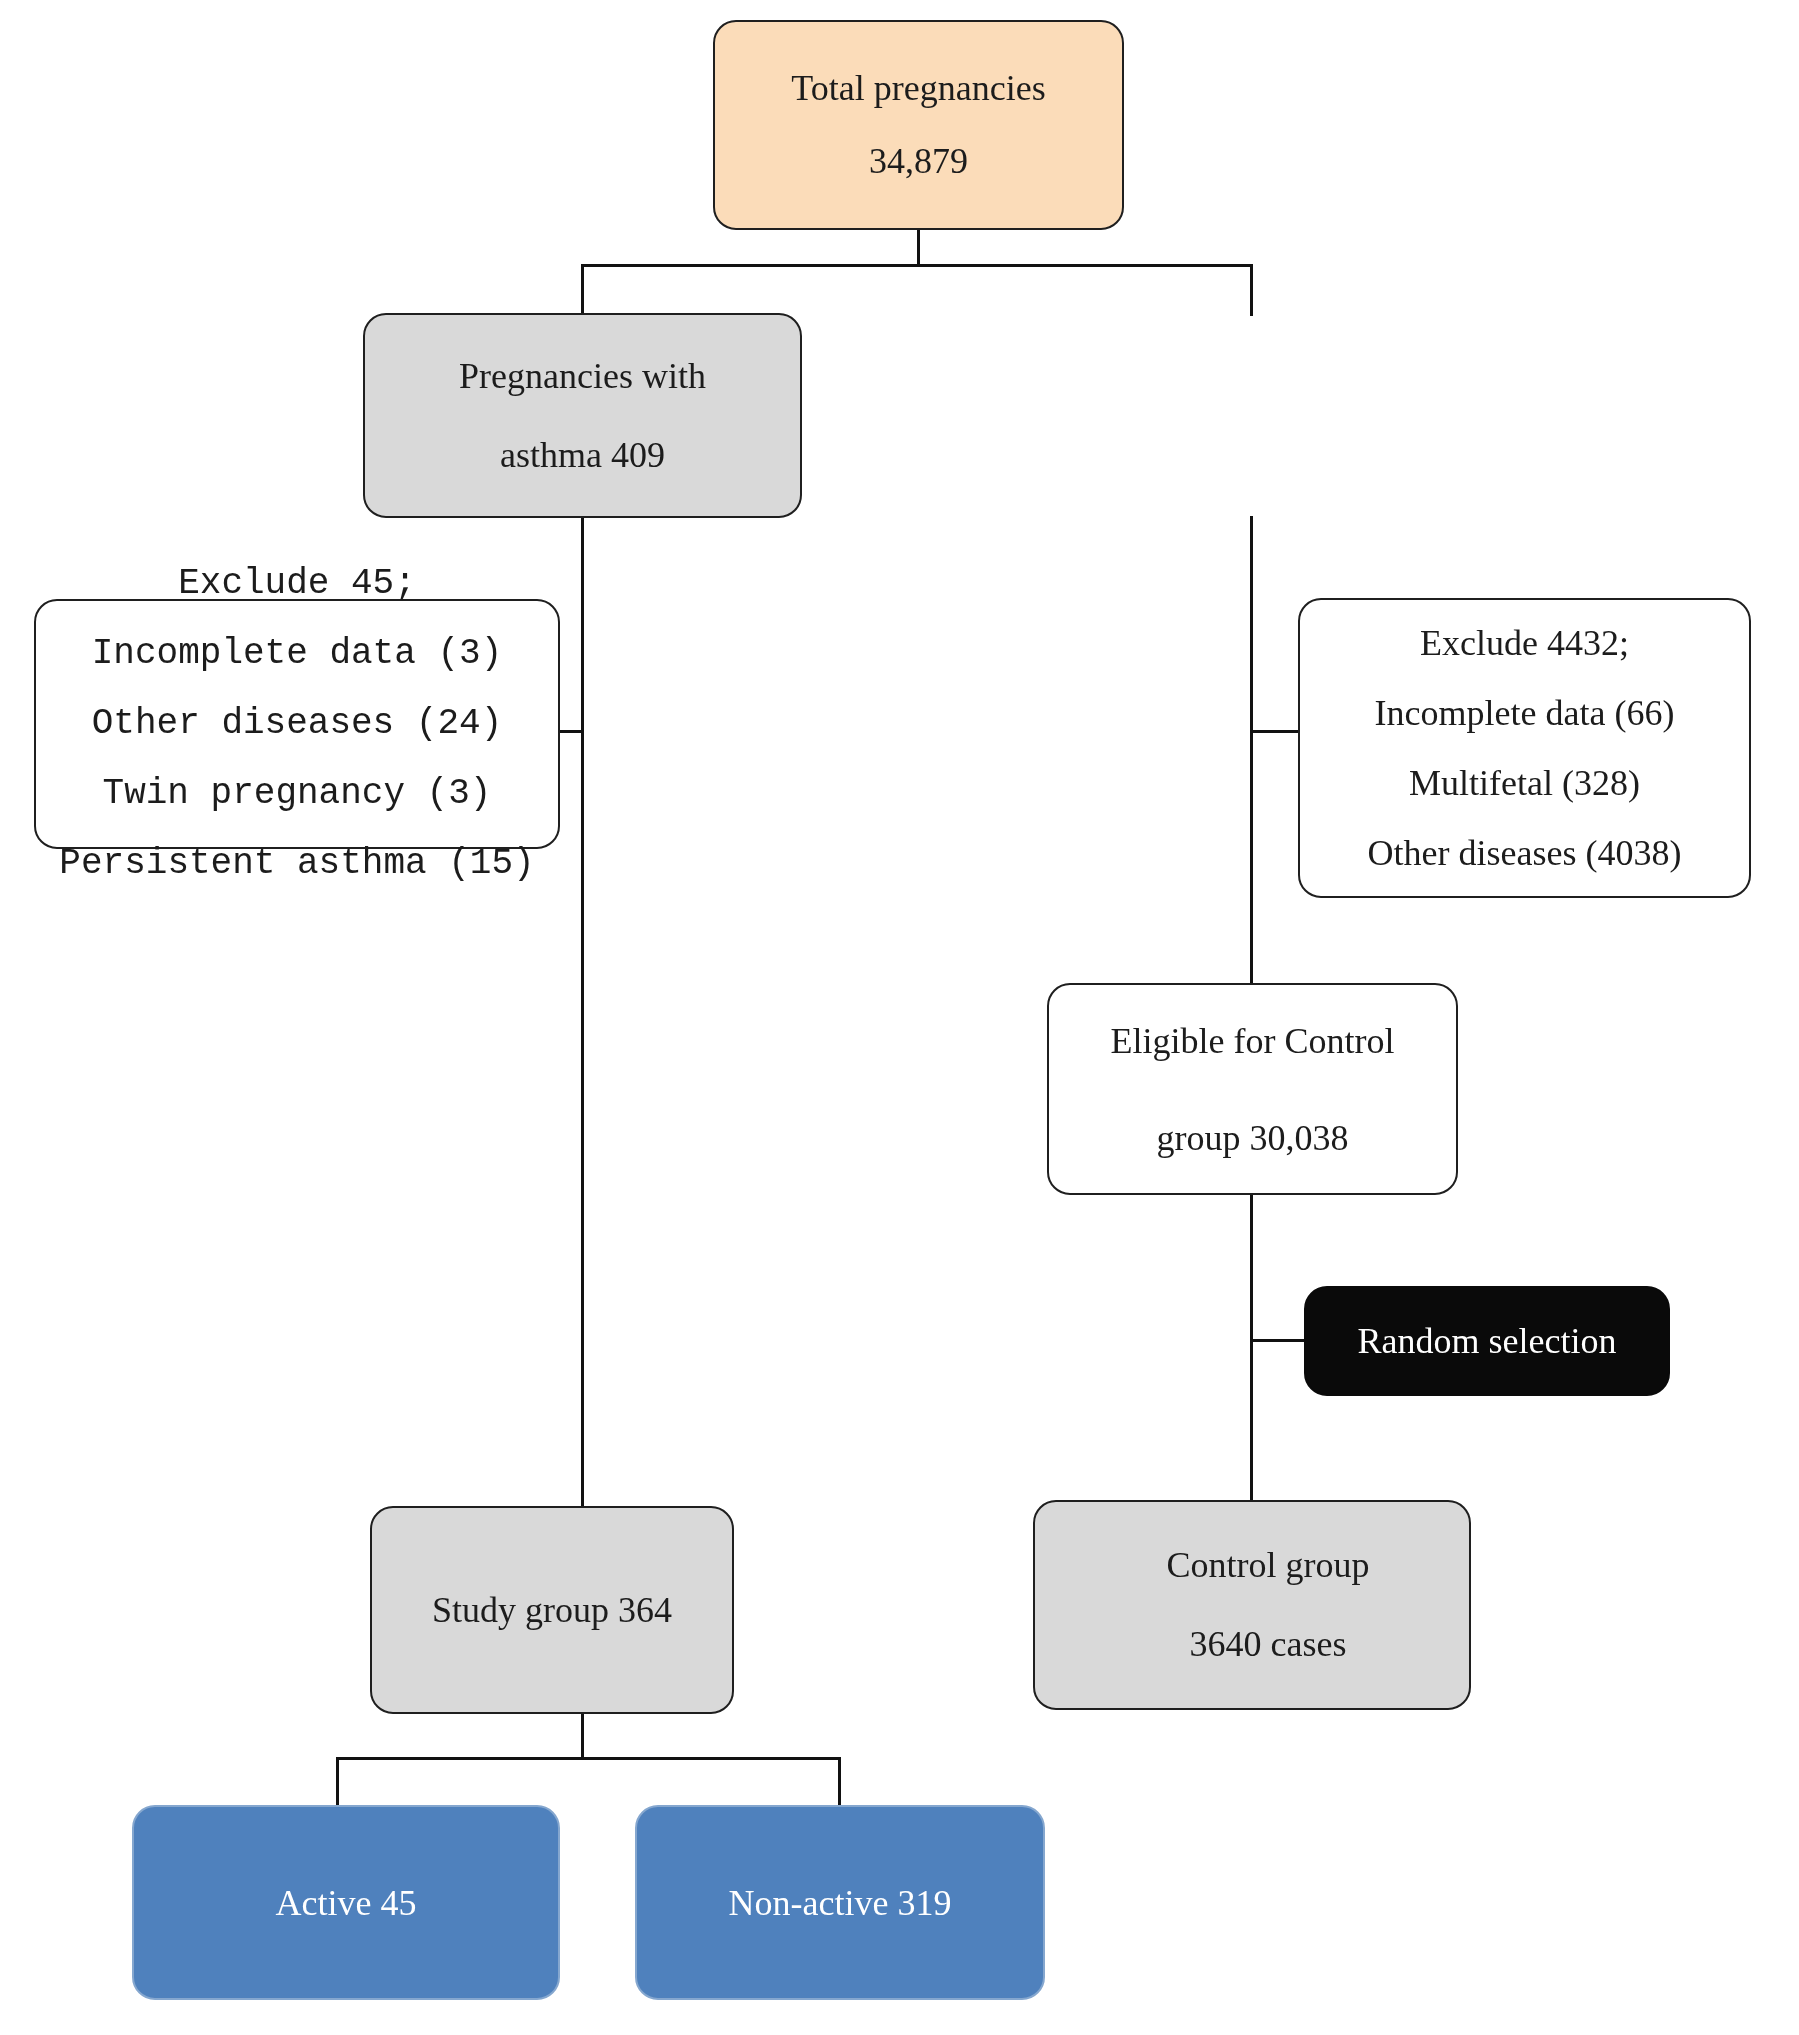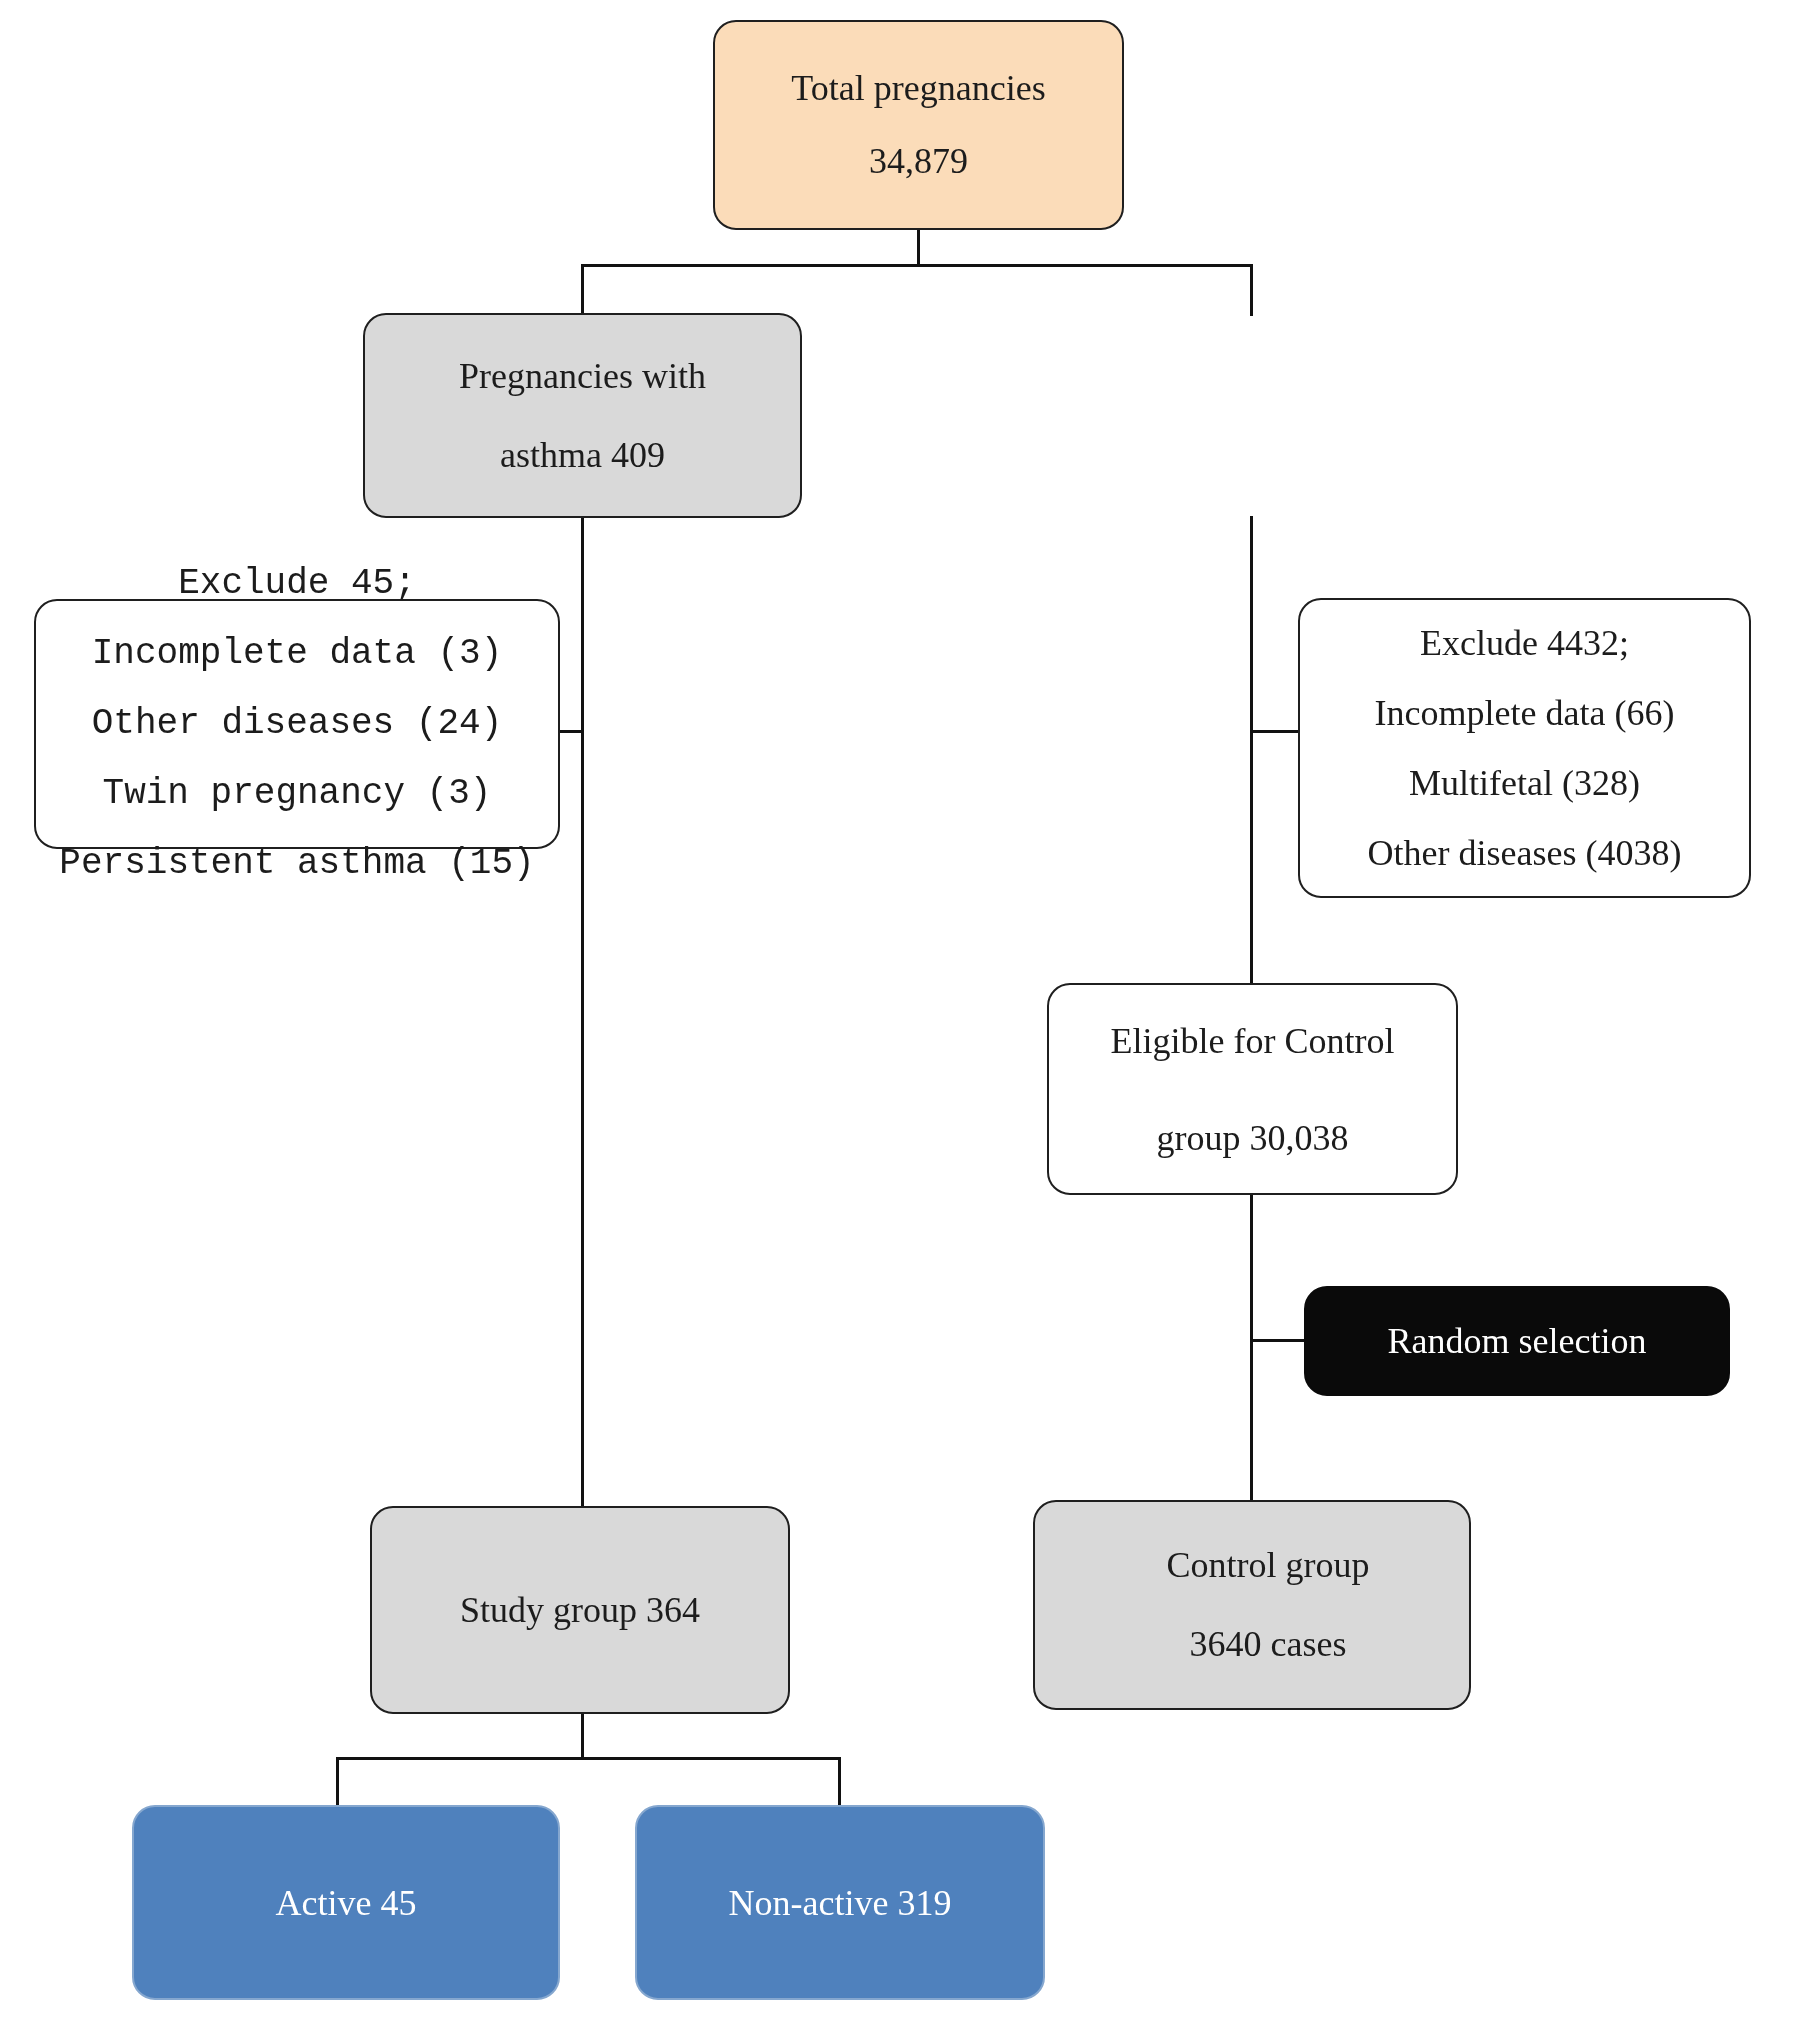--- a/index.html
+++ b/index.html
@@ -57,22 +57,22 @@
   #node-with-asthma      { left: 363px;  top: 313px;  width: 439px; height: 205px; }
   #node-with-asthma .line{ line-height: 79px; }
   #node-without-asthma   { left: 1028px; top: 313px;  width: 446px; height: 205px; }
   #node-without-asthma .line { line-height: 79px; }
   #node-exclude-study    { left: 34px;   top: 599px; width: 526px; height: 250px; font-family: Liberation Mono, monospace; }
   #node-exclude-study .line   { line-height: 70px; }
   #node-exclude-control  { left: 1298px; top: 598px; width: 453px; height: 300px; }
   #node-exclude-control .line { line-height: 70px; }
   #node-eligible         { left: 1047px; top: 983px; width: 411px; height: 212px; gap: 13px; }
   #node-eligible .line   { line-height: 84px; }
-  #node-random           { left: 1304px; top: 1286px; width: 426px; height: 110px; }
-  #node-study            { left: 370px;  top: 1506px; width: 420px; height: 208px; }
+  #node-random           { left: 1304px; top: 1286px; width: 366px; height: 110px; }
+  #node-study            { left: 370px;  top: 1506px; width: 364px; height: 208px; }
   #node-control          { left: 1033px; top: 1500px; width: 438px; height: 210px; }
   #node-control .line    { line-height: 79px; margin-left: 32px; }
   #node-active           { left: 132px;  top: 1805px; width: 428px; height: 195px; }
   #node-nonactive        { left: 635px; top: 1805px; width: 410px; height: 195px; }
 </style>
 </head>
 <body>
 
 <div id="canvas">
 

